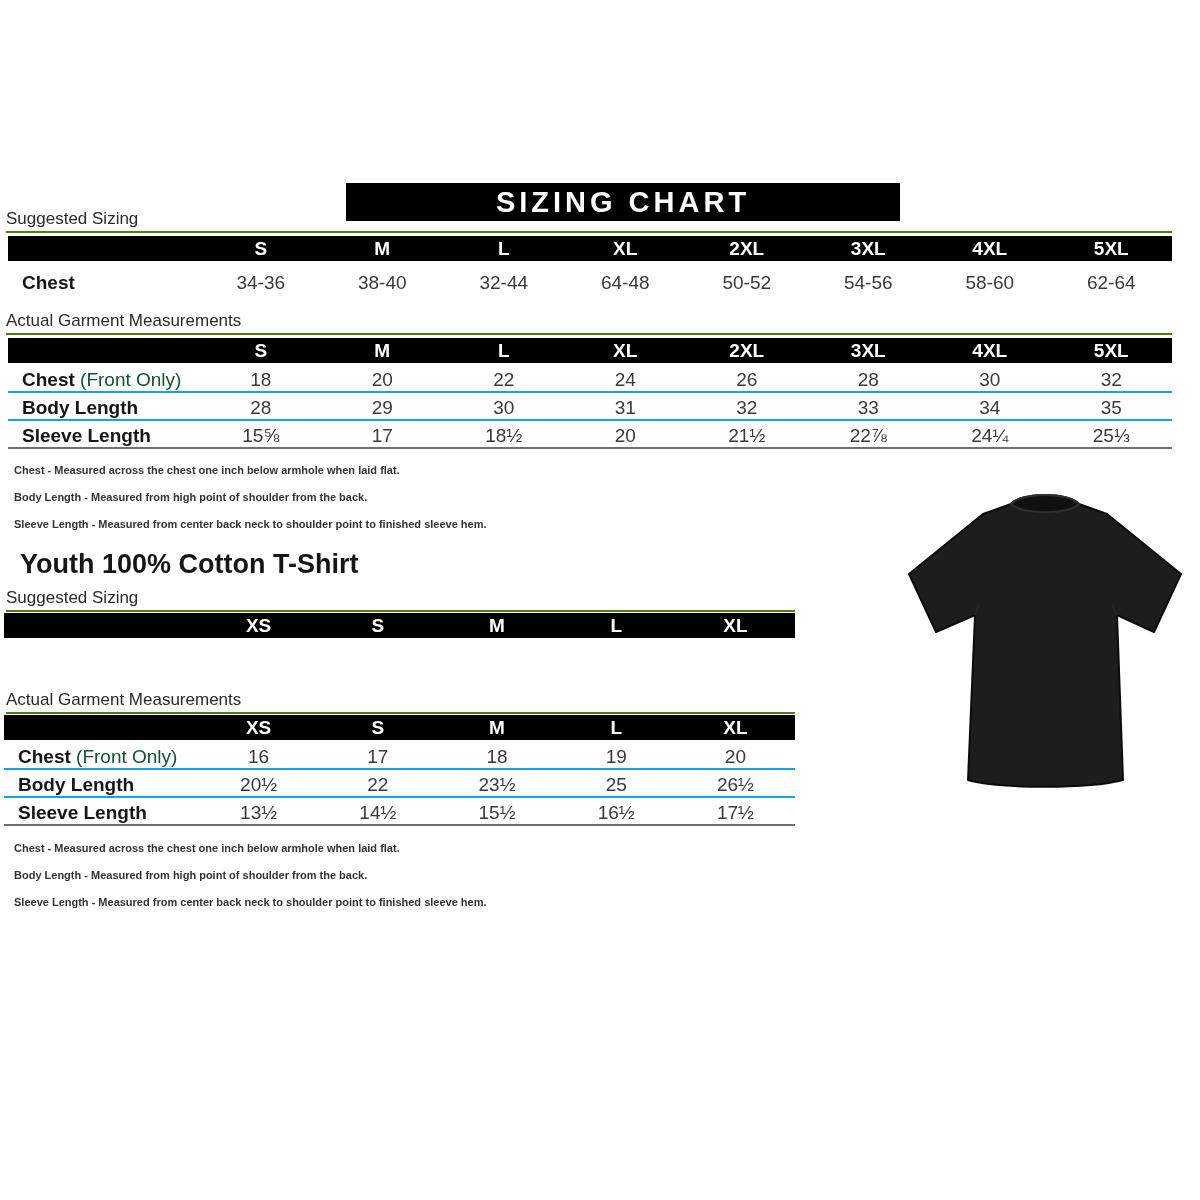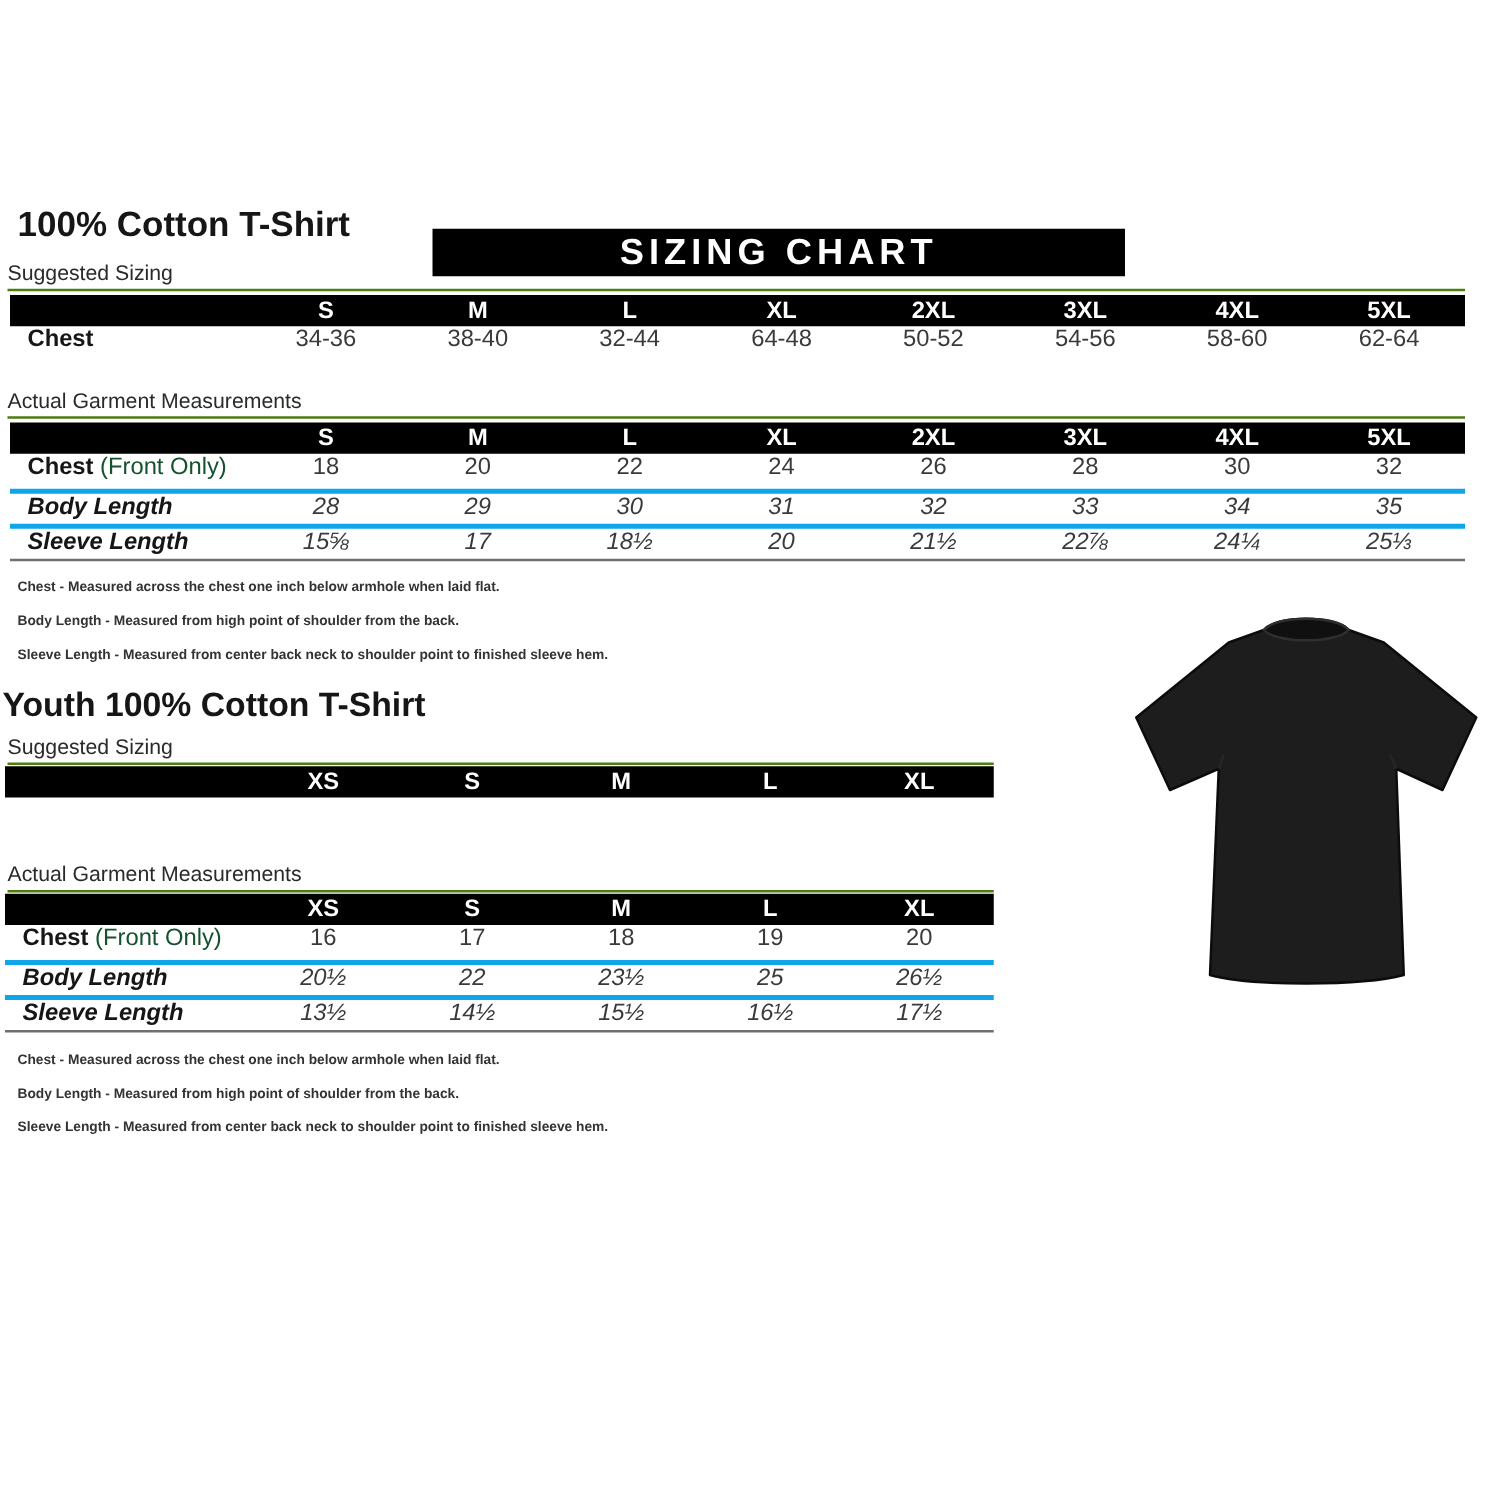--- a/index.html
+++ b/index.html
@@ -2,65 +2,64 @@
 <html><head>
 <meta charset="utf-8">
 <style>
   * { margin:0; padding:0; box-sizing:border-box; }
   html,body { width:1200px; height:1200px; background:#ffffff; }
   body { font-family:"Liberation Sans","DejaVu Sans",sans-serif; color:#2e2e2e; overflow:hidden; }
   .page { position:relative; width:1200px; height:1200px; background:#fff; }
 
   .title { position:absolute; font-weight:bold; color:#161616; white-space:nowrap; }
   #adult-title { left:14px; top:164px; font-size:28px; }
-  #youth-title { left:2px; top:549px; font-size:27px; }
+  #youth-title { left:20px; top:549px; font-size:27px; }
 
   #banner { position:absolute; left:346px; top:167px; width:554px; height:38px;
             background:#000; display:flex; align-items:center; justify-content:center;margin-top:16px; }
   #banner span { color:#fff; font-weight:bold; font-size:29px; letter-spacing:4px; white-space:nowrap; }
 
   .section-label { position:absolute; font-size:17px; color:#2a2a2a;
                    border-bottom:2px solid #4d7c0f; padding-bottom:3px; height:24px; }
   #adult-sug-label   { left:6px; top:209px;  width:1166px; }
   #adult-garm-label  { left:6px; top:311px;  width:1166px; }
   #youth-sug-label   { left:6px; top:588px;  width:789px; }
   #youth-garm-label  { left:6px; top:690px;  width:789px; }
 
   .size-table { position:absolute; }
   #adult-suggested { left:8px; top:236px; width:1164px; }
   #adult-garment   { left:8px; top:338px; width:1164px; border-bottom:2px solid #6f6f6f; }
   #youth-suggested { left:4px; top:613px; width:791px; }
   #youth-garment   { left:4px; top:715px; width:791px; border-bottom:2px solid #6f6f6f; }
 
   .thead { display:flex; background:#000; color:#fff; font-weight:bold;
            height:25px; align-items:center; font-size:19px; }
-  .trow  { display:flex; align-items:flex-start; font-size:19px; }
+  .trow  { display:flex; align-items:flex-end; font-size:19px; }
   .sug-row { height:33px; color:#3a3a3a; }
   .g-row   { height:28px; color:#3a3a3a; }
-  .g-row + .g-row { border-top:4px solid #0ea5e9;font-style:italic; }
+  .g-row + .g-row { border-top:2px solid #0ea5e9; }
 
   .label-col { width:192px; padding-left:14px; text-align:left; }
   .youth .label-col { width:195px; }
   .size-col  { flex:1; text-align:center; }
   .trow .label-col { font-weight:bold; color:#161616; }
   .trow .label-col .rest { font-weight:normal; color:#14532d; }
 
   .notes { position:absolute; left:14px; }
   #adult-notes { top:461px; }
   #youth-notes { top:839px; }
   .notes p { font-size:11px; color:#333; line-height:19px; margin-bottom:8px; white-space:nowrap;font-weight:bold; }
 
   #tshirt { position:absolute; left:893px; top:484px; width:305px; height:320px; }
 </style>
 </head>
 <body>
 
 <div class="page">
 
-  <h1 id="adult-title" class="title">100% Cotton T-Shirt</h1>
 
   <div id="banner">
     <span>SIZING CHART</span>
   </div>
 
   <div id="adult-sug-label" class="section-label">
     <span>Suggested Sizing</span>
   </div>
 
   <div id="adult-suggested" class="size-table">

